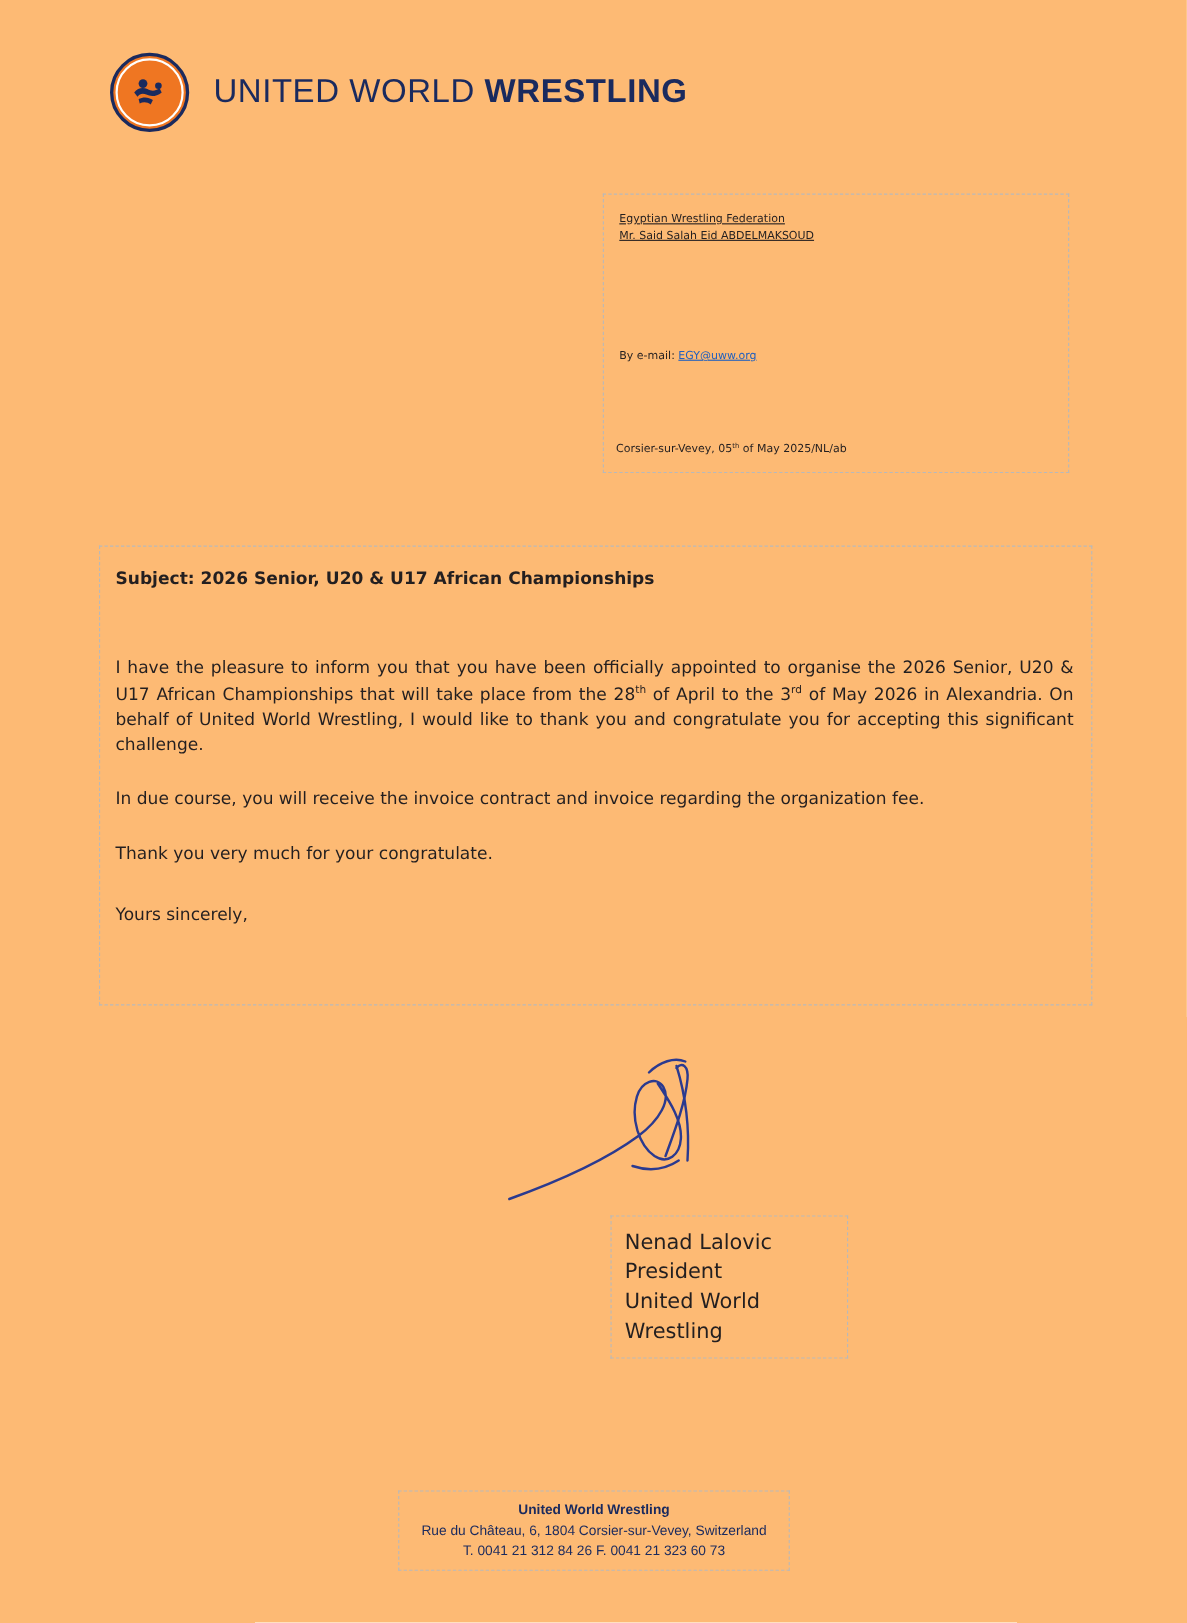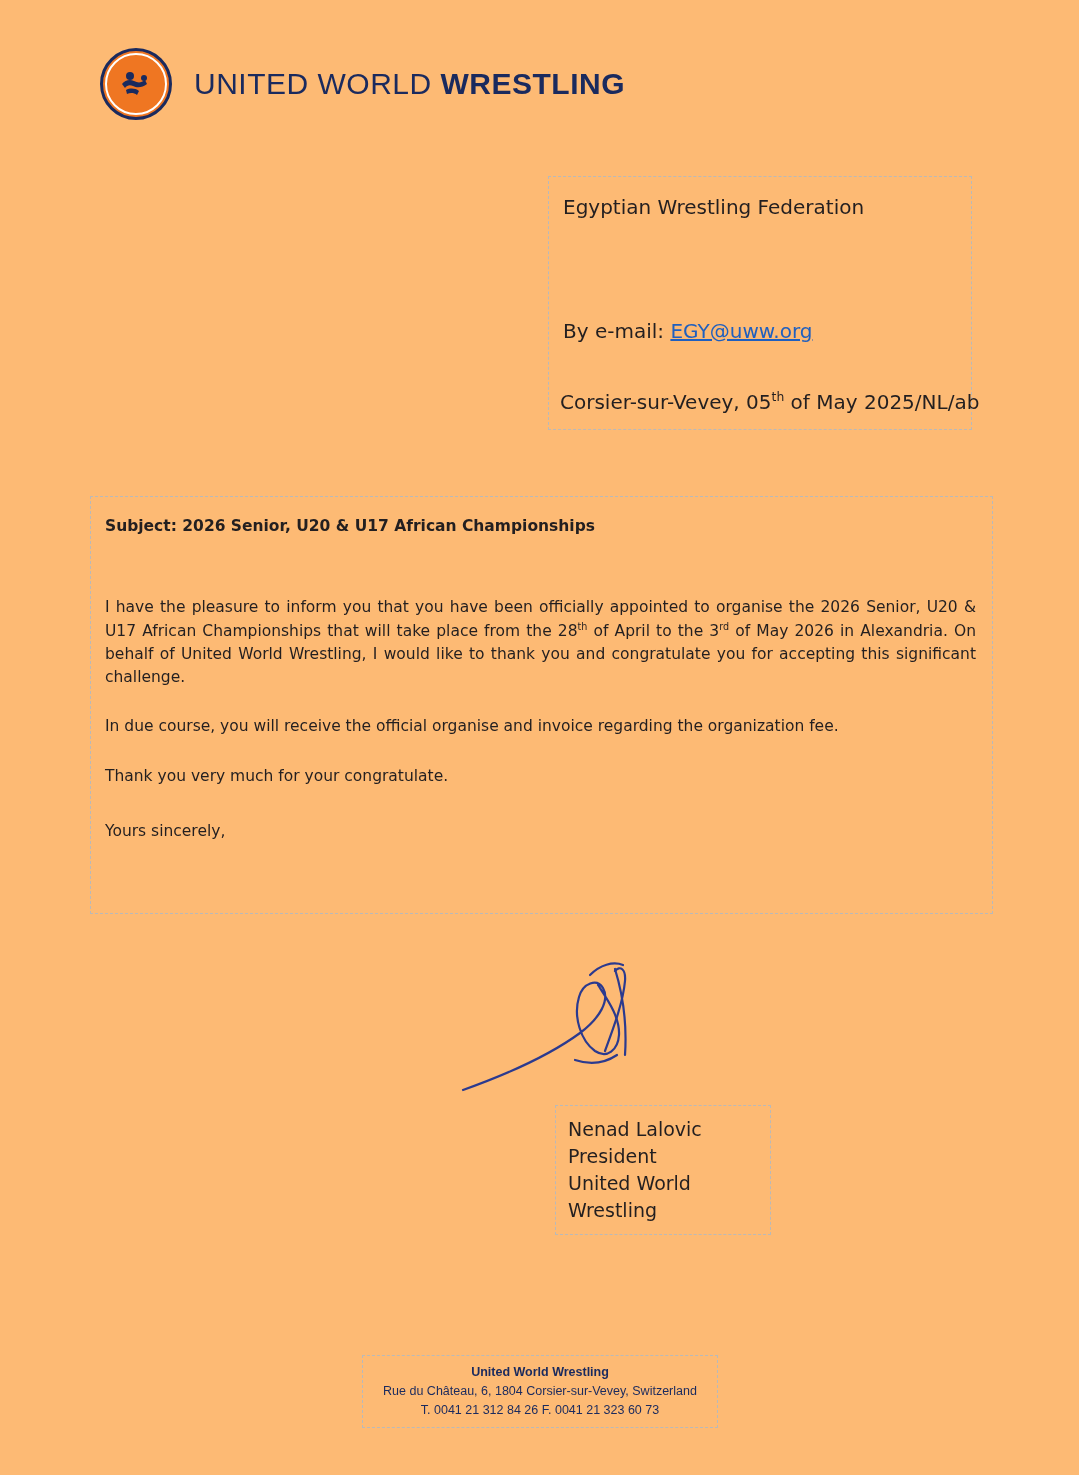--- a/index.html
+++ b/index.html
@@ -67,22 +67,23 @@
 
   
   .address-block {
     position: absolute;
     left: 548px;
     top: 176px;
     width: 424px;
     height: 254px;
     box-sizing: border-box;
     padding: 16px 14px 10px 14px;
-    font-size: 20px;
+    font-size: 10px;
     line-height: 1.45;
+    text-decoration: underline;
   }
   .address-block .recipient-line { white-space: nowrap; }
   .address-block .email-row {
     position: absolute;
     left: 14px;
     top: 140px;
   }
   .address-block .email-link {
     color: #1f5fbf;
     text-decoration: underline;
@@ -179,37 +180,38 @@
       </div>
     </div>
     <div class="logo-text">
       <span class="light">UNITED WORLD</span>
       <span class="bold">WRESTLING</span>
     </div>
   </div>
 
   <div class="address-block dashed">
     <div class="recipient-line">Egyptian Wrestling Federation</div>
+    <div class="recipient-line">Mr. Said Salah Eid ABDELMAKSOUD</div>
 
     <div class="email-row">
       <span>By e-mail:</span>
       <a class="email-link" href="#">EGY@uww.org</a>
     </div>
 
     <div class="place-date">
       <span>Corsier-sur-Vevey, 05</span><sup>th</sup><span> of May 2025/NL/ab</span>
     </div>
   </div>
 
   <div class="body-block dashed">
     <p class="subject">Subject: 2026 Senior, U20 &amp; U17 African Championships</p>
 
     <p class="para"><span>I have the pleasure to inform you that you have been officially appointed to organise the 2026 Senior, U20 &amp; U17 African Championships that will take place from the 28</span><sup>th</sup><span> of April to the 3</span><sup>rd</sup><span> of May 2026 in Alexandria. On behalf of United World Wrestling, I would like to thank you and congratulate you for accepting this significant challenge.</span></p>
 
-    <p class="para last-short">In due course, you will receive the official organise and invoice regarding the organization fee.</p>
+    <p class="para last-short">In due course, you will receive the invoice contract and invoice regarding the organization fee.</p>
     <p class="para last-short">Thank you very much for your congratulate.</p>
     <p class="closing">Yours sincerely,</p>
   </div>
 
   <div class="signature">
     <svg width="290" height="150" viewBox="0 0 290 150" aria-hidden="true">
       <g fill="none" stroke="#2b3a8f" stroke-width="2.2" stroke-linecap="round">
         <path d="M8 135 C50 120 95 100 125 78 C145 63 155 45 148 33 C142 23 128 28 124 42 C118 62 126 86 140 96 C152 104 163 95 164 80 C165 62 152 44 143 30"></path>
         <path d="M150 96 C158 74 168 48 170 26 C171 14 165 10 160 16"></path>
         <path d="M135 20 C145 10 158 6 168 10"></path>

